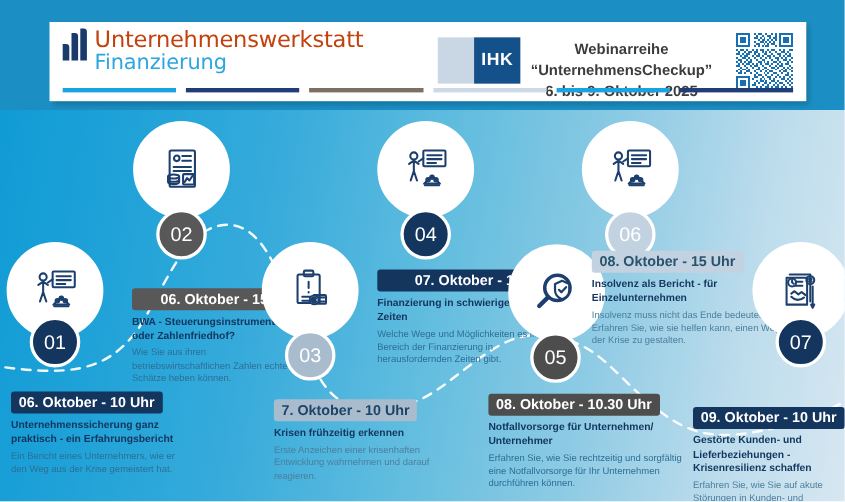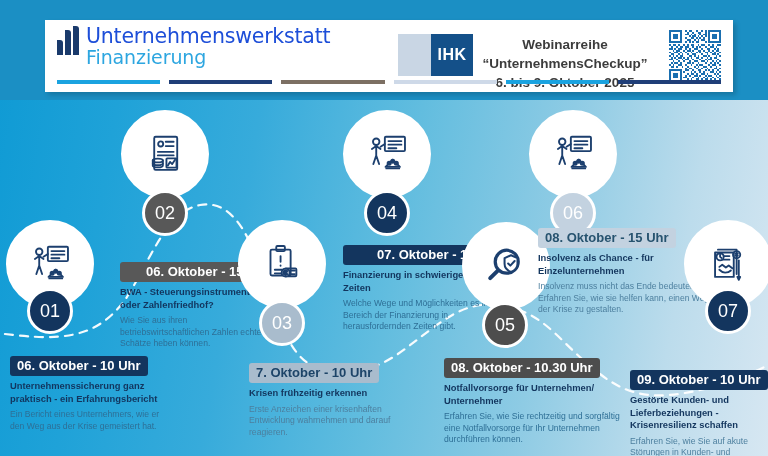--- a/index.html
+++ b/index.html
@@ -39,21 +39,21 @@
     position: absolute; left: 12px; top: 6px;
     display: flex; align-items: flex-start; gap: 7px;
   }
   .logo-bars { display: flex; align-items: flex-end; gap: 2px; height: 29px; padding-top: 3px;}
   .logo-bars i { display:block; width: 6px; background: #1a3a6b; border-radius: 0 3px 0 0;}
   .logo-bars i.b1 { height: 15px; background:#1a3a6b;}
   .logo-bars i.b2 { height: 25px; background:#1a3a6b;}
   .logo-bars i.b3 { height: 29px; background:#1a3a6b;}
   .logo-text { line-height: 1; }
   .logo-l1 {
-    font-size: 20.5px; font-weight: 400; color: #1d4ed8;
+    font-size: 20.5px; font-weight: 400; color: #c2410c;
     letter-spacing: -0.2px; font-family: "DejaVu Sans", sans-serif;
   }
   .logo-l2 {
     font-size: 19px; font-weight: 400; color: #2da6e0;
     letter-spacing: -0.1px; margin-top: 1px; font-family: "DejaVu Sans", sans-serif;
   }
   #colorbar {
     position: absolute; left: 12px; bottom: 8px;
     width: 664px; height: 4px;
     display: flex; gap: 9px;
@@ -546,21 +546,21 @@
         <path d="M30 50l10-10 10 10z"></path>
         <circle cx="35" cy="45" r="2.2"></circle>
           <circle cx="40" cy="42" r="2.2"></circle>
           <circle cx="45" cy="45" r="2.2"></circle>
         <path d="M31 52h18"></path>
       </svg>
     </div>
     <div class="num-circle" style="left:550px; top:190px; background:#c3d2e0;">06</div>
     <div class="card light" style="left:538px; top:228px; width:192px;">
       <span class="badge" style="background:#c3d2e0;color:#27536f;">08. Oktober - 15 Uhr</span>
-      <div class="card-title">Insolvenz als Chance - für Einzelunternehmen</div>
+      <div class="card-title">Insolvenz als Bericht - für Einzelunternehmen</div>
       <div class="card-desc">Insolvenz muss nicht das Ende bedeuten. Erfahren Sie, wie sie helfen kann, einen Weg aus der Krise zu gestalten.</div>
     </div>
   </div>
 
   <div class="node">
     <div class="stem" style="left:727px; top:288px; height:24px;"></div>
     <div class="icon-circle" style="left:686px; top:222px;">
       <span class="ring"></span>
       <svg viewBox="0 0 64 64" fill="none" stroke="#1c3f6e" stroke-width="2.6" stroke-linecap="round" stroke-linejoin="round">
         <path d="M14 16h26v34H14z"></path>

